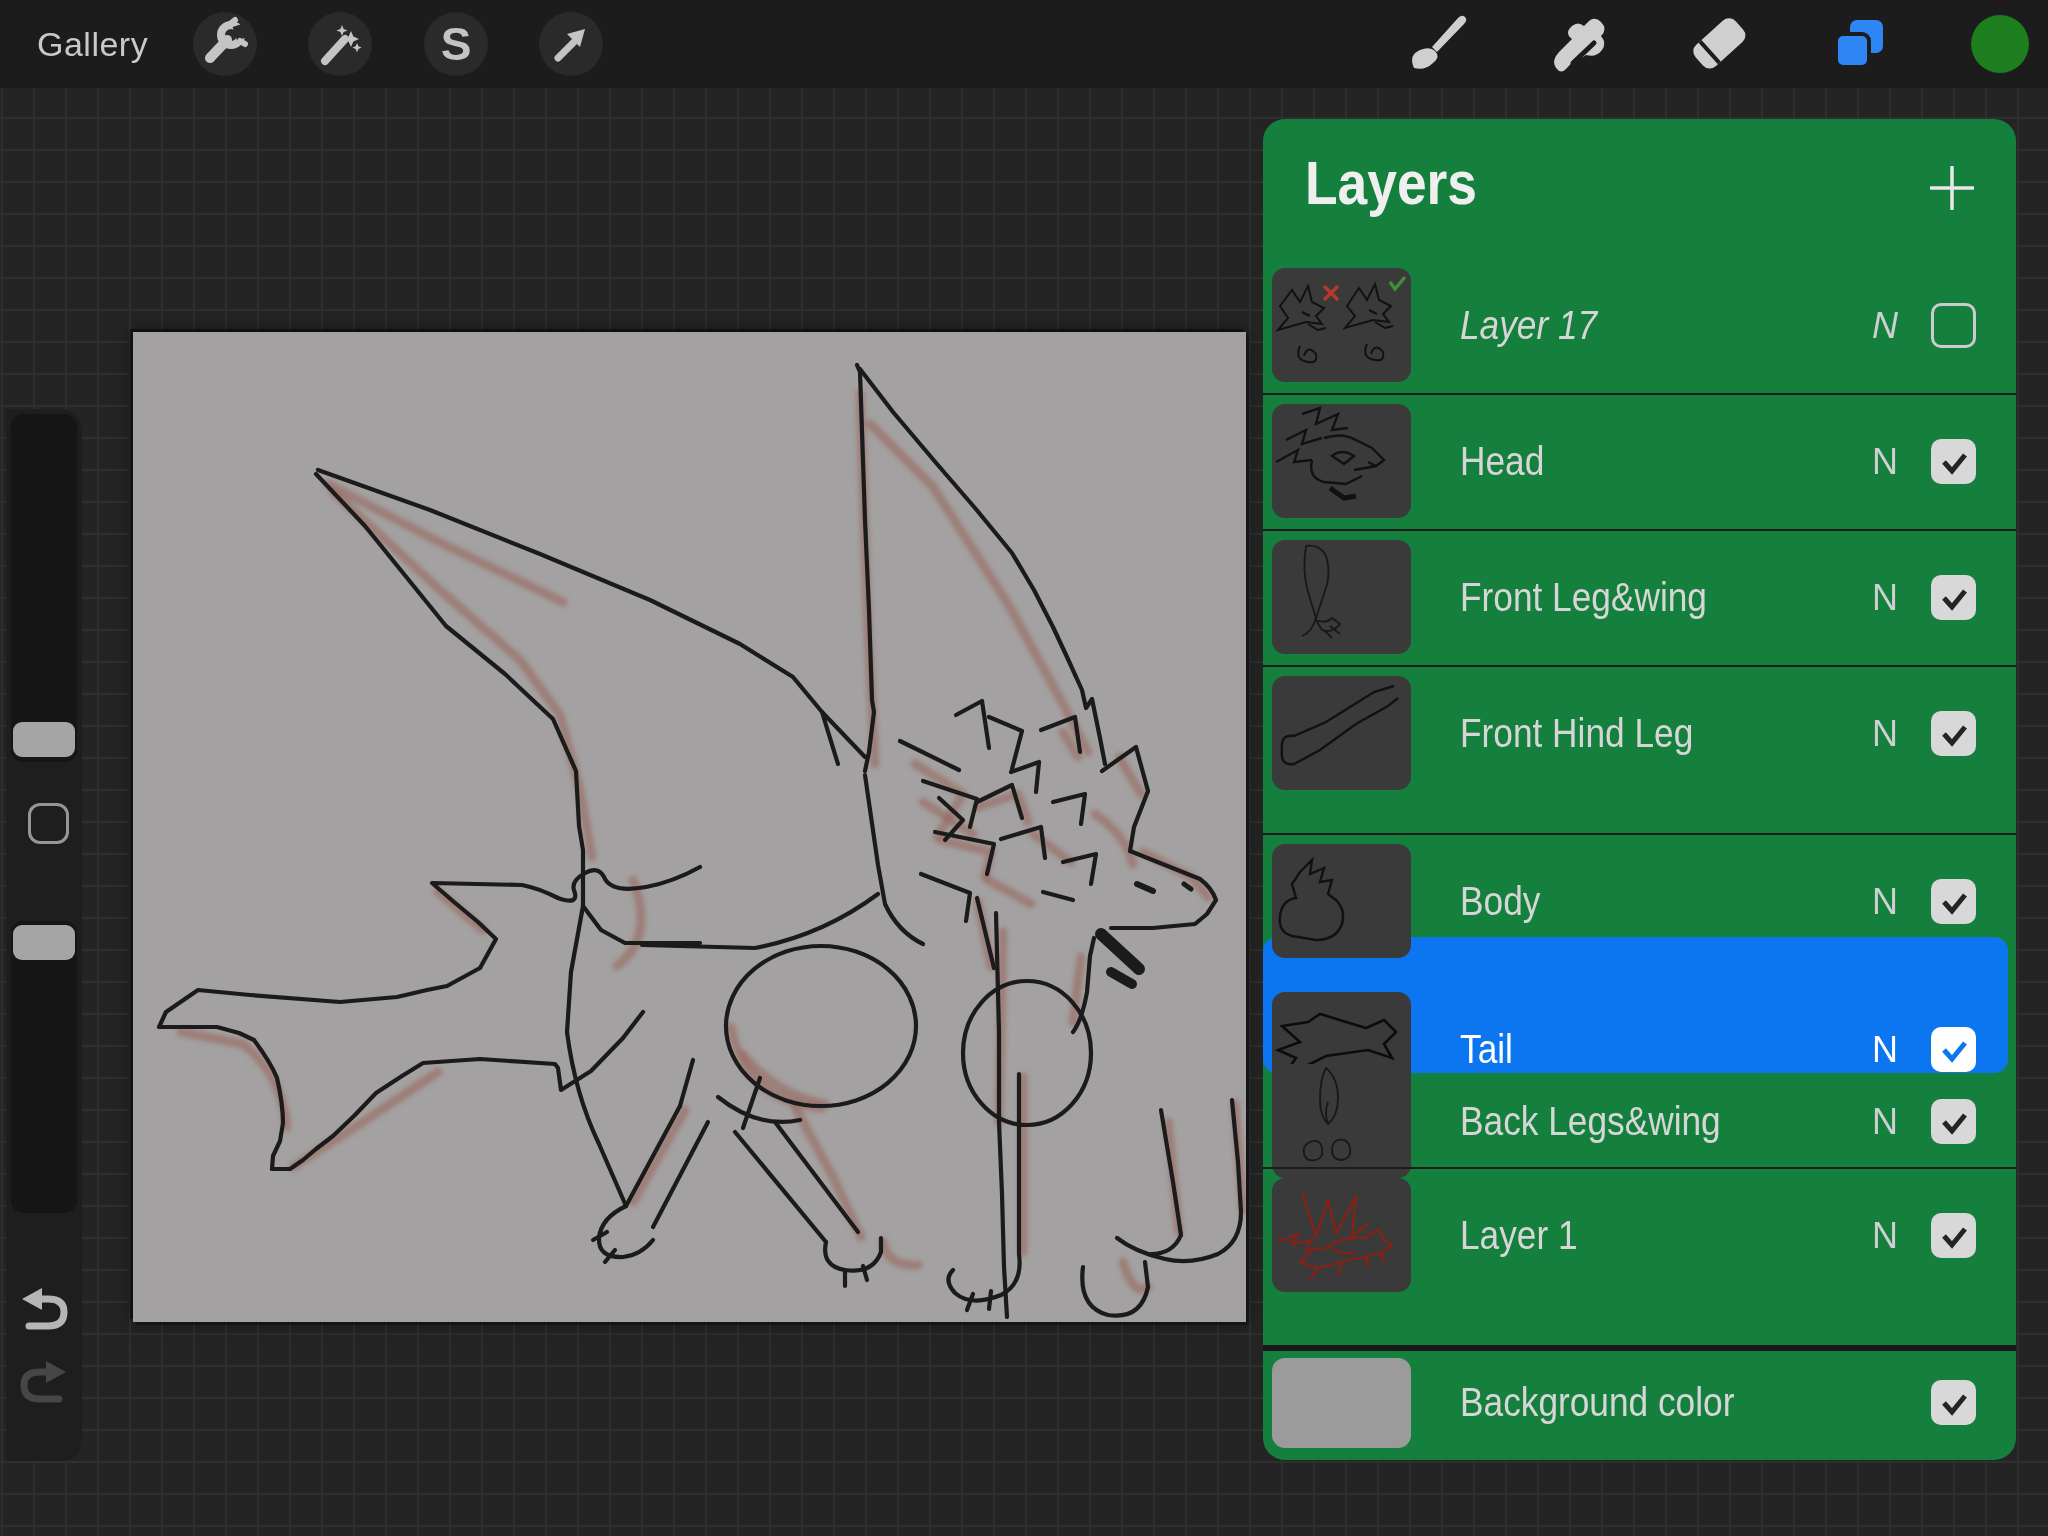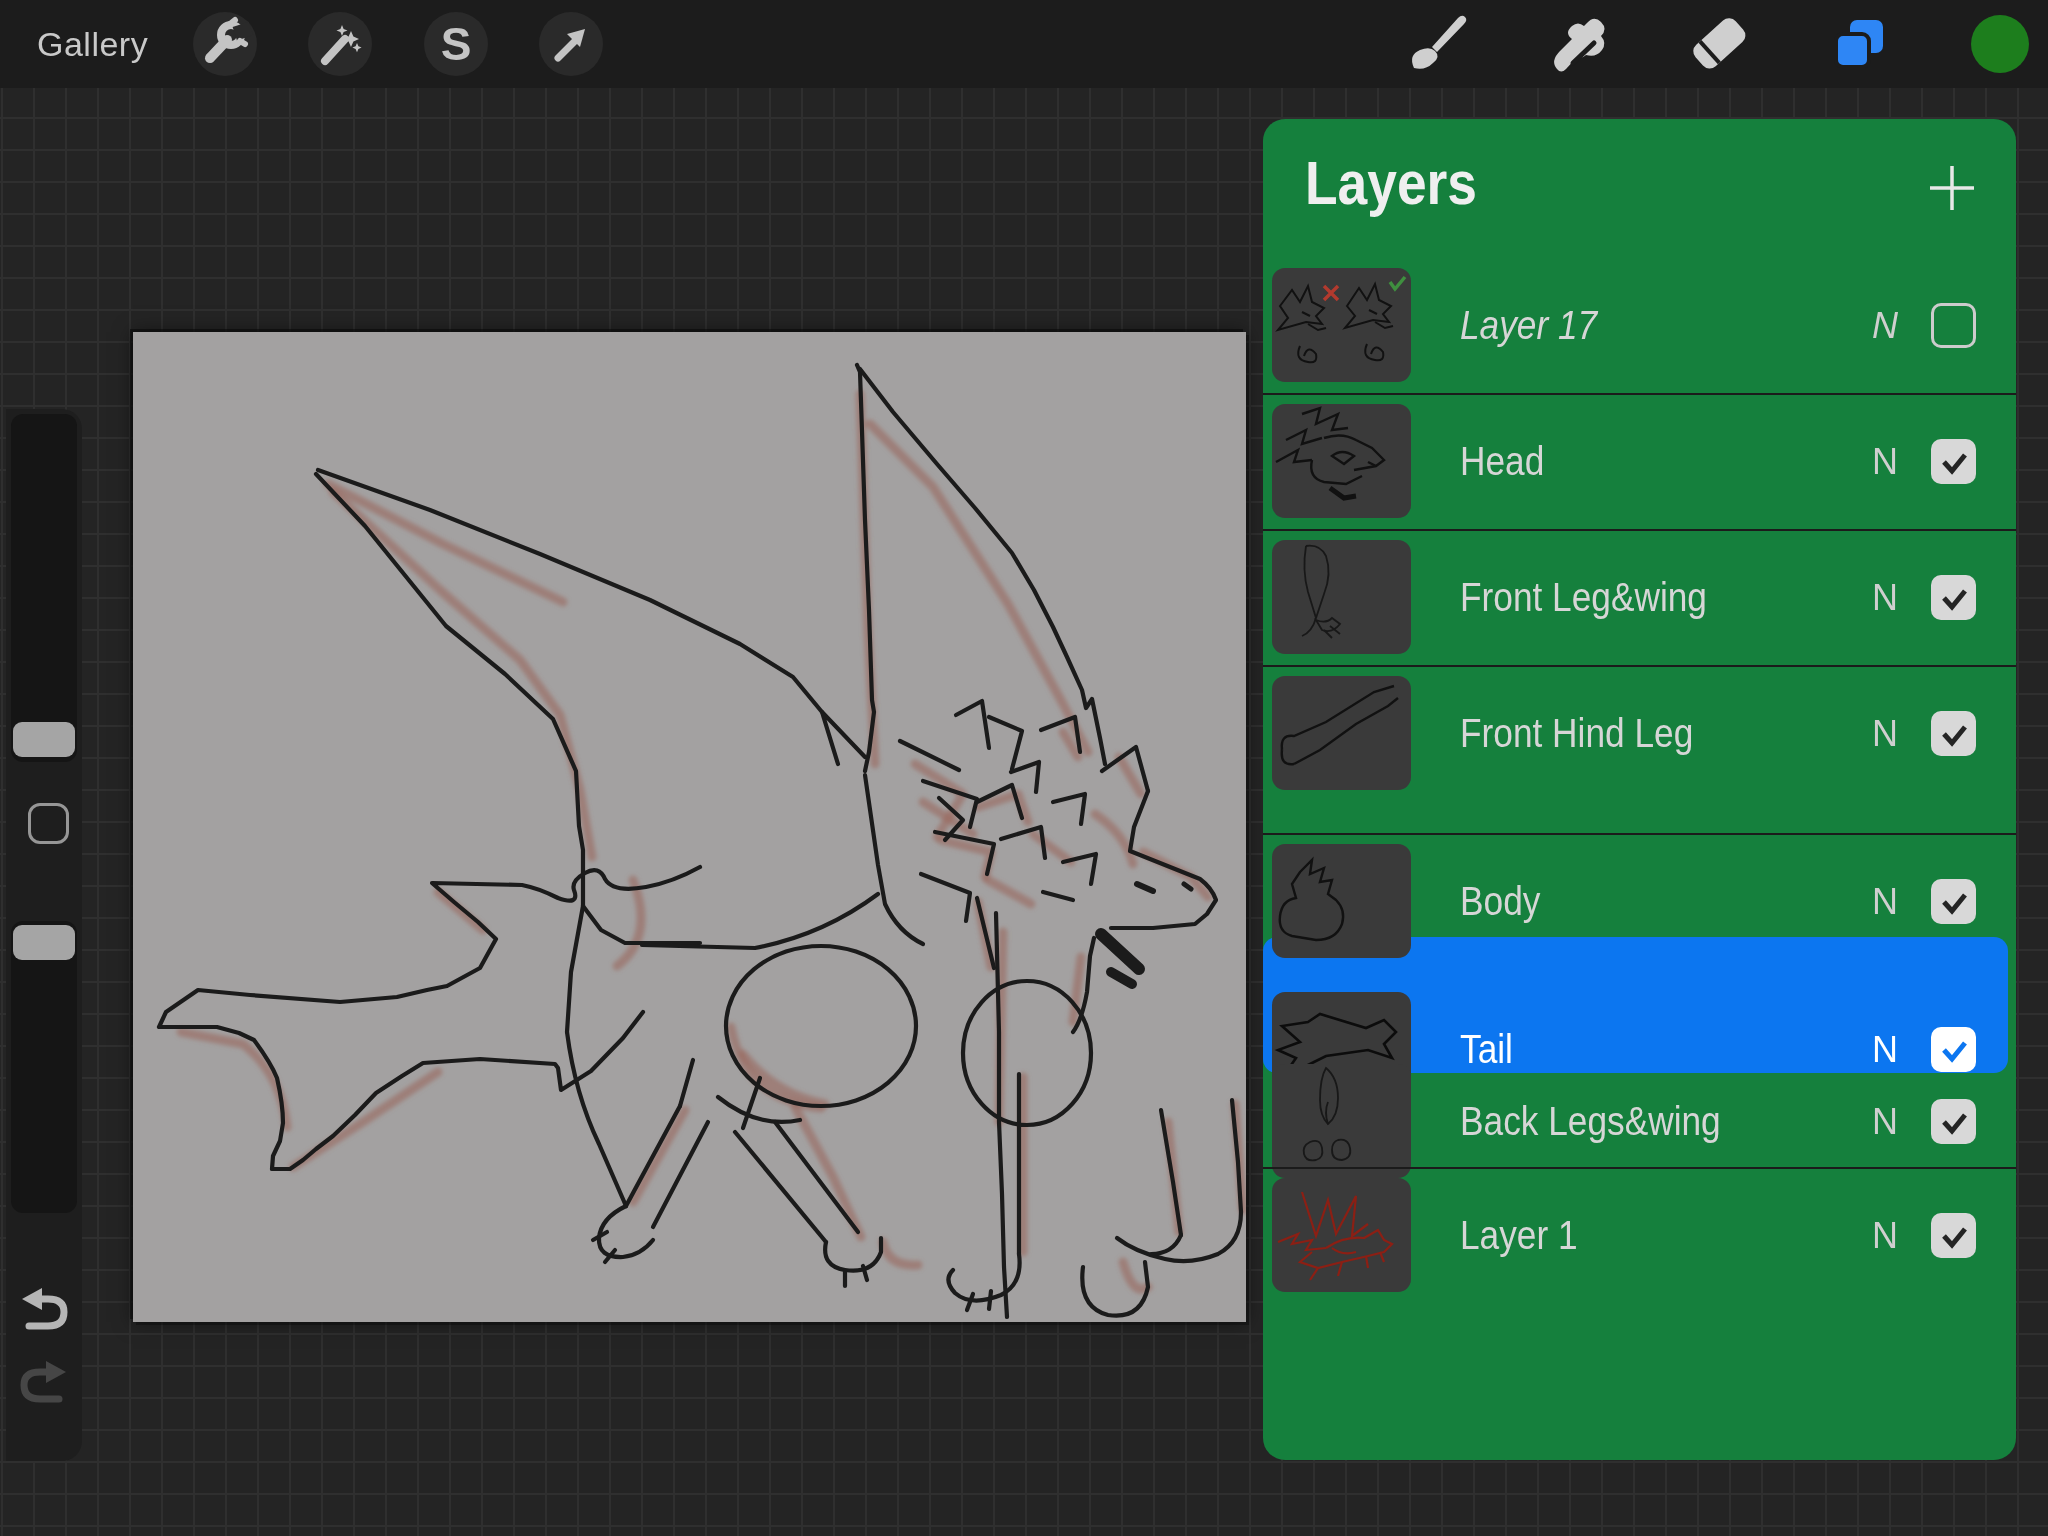--- a/index.html
+++ b/index.html
@@ -405,14 +405,24 @@
       </div>
       <div class="lname">Layer 1</div>
         <div class="nlet">N</div>
       <div class="cbox on">
           <svg width="45" height="45">
             <path d="M13 23 l8 9 l13 -16" stroke="#242424" stroke-width="5" fill="none"></path>
           </svg>
         </div>
     </div>
 
+    <div class="lrow" style="top:1226px; height:115px;">
+      <div class="divider" style="height:6px; background:#191919;"></div>
+      <div class="thumb" style="top:13px; height:90px; background:#9b9b9b;"></div>
+      <div class="lname" style="height:115px; line-height:115px;">Background color</div>
+      <div class="cbox on" style="top:35px;">
+          <svg width="45" height="45">
+            <path d="M13 23 l8 9 l13 -16" stroke="#242424" stroke-width="5" fill="none"></path>
+          </svg>
+        </div>
+    </div>
   </div>
 </div>
 
 </body></html>

